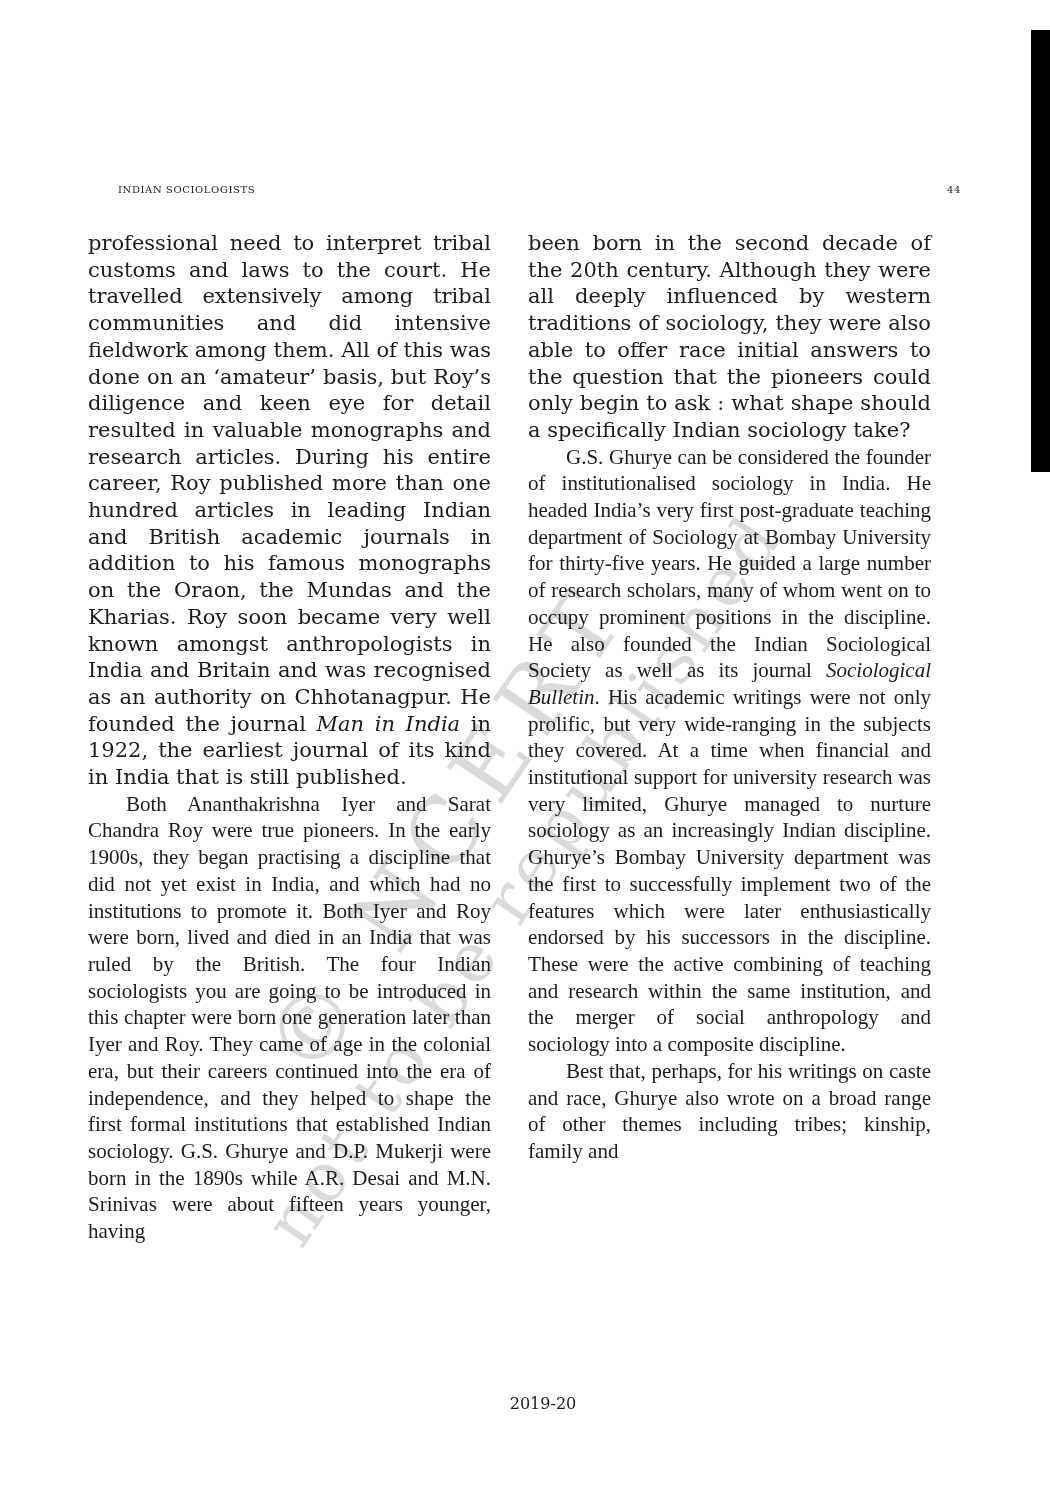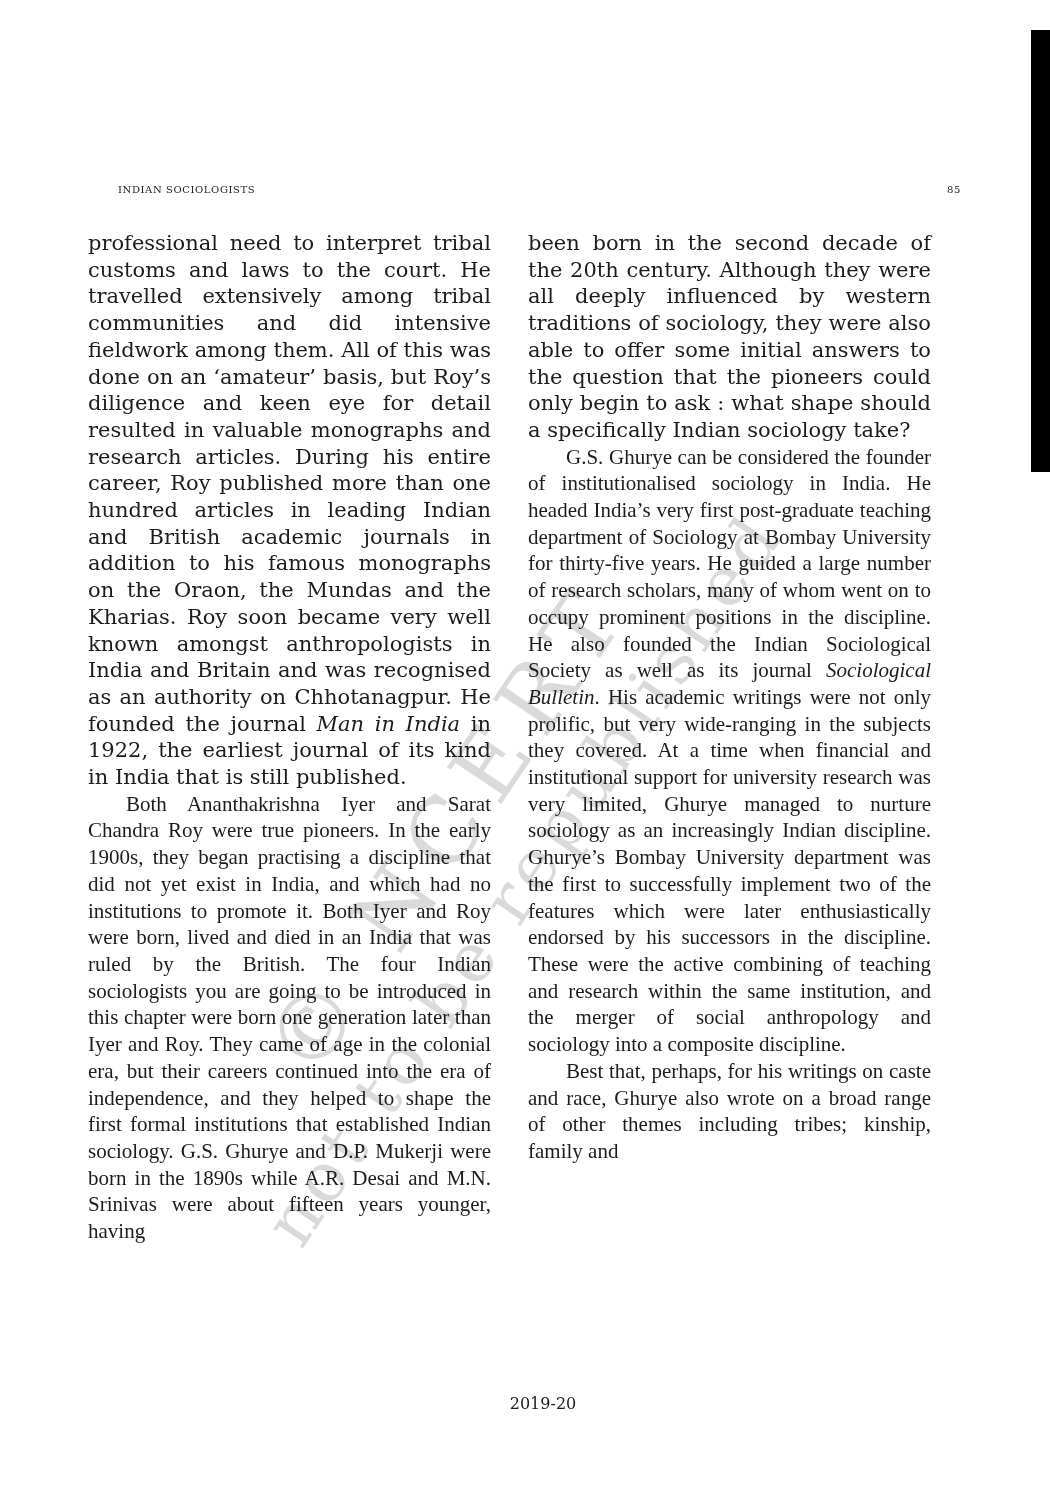--- a/index.html
+++ b/index.html
@@ -110,35 +110,35 @@
 </style>
 </head>
 <body>
 
 <div class="page">
 
   <div class="edge-bar"></div>
 
   <div class="running-header">
     <span>INDIAN SOCIOLOGISTS</span>
-    <span>85</span>
+    <span>44</span>
   </div>
 
   <div class="watermark">
     <div class="wm-line1">© NCERT</div>
     <div class="wm-line2">not to be republished</div>
   </div>
 
   <div class="columns">
     <div class="column">
         <p><span>professional need to interpret tribal customs and laws to the court.  He travelled extensively among tribal communities and did intensive fieldwork among them.  All of this was done on an ‘amateur’ basis, but Roy’s diligence and keen eye for detail resulted in valuable monographs and research articles.  During his entire career, Roy published more than one hundred articles in leading Indian and British academic journals in addition to his famous monographs on the Oraon, the Mundas and the Kharias. Roy soon became very well known amongst anthropologists in India and Britain and was recognised as an authority on Chhotanagpur.  He founded the journal </span><em>Man in India</em><span> in 1922, the earliest journal of its kind in India that is still published.</span></p>
         <p class="indent"><span>Both Ananthakrishna Iyer and Sarat Chandra Roy were true pioneers. In the early 1900s, they began practising a discipline that did not yet exist in India, and which had no institutions to promote it.  Both Iyer and Roy were born, lived and died in an India that was ruled by the British. The four Indian sociologists you are going to be introduced in this chapter were born one generation later than Iyer and Roy.  They came of age in the colonial era, but their careers continued into the era of independence, and they helped to shape the first formal institutions that established Indian sociology.  G.S. Ghurye and D.P. Mukerji were born in the 1890s while A.R. Desai and M.N. Srinivas were about fifteen years younger, having</span></p>
       </div>
     <div class="column">
-        <p><span>been born in the second decade of the 20th century. Although they were all deeply influenced by western traditions of sociology, they were also able to offer some initial answers to the question that the pioneers could only begin to ask :  what shape should a specifically Indian sociology take?</span></p>
+        <p><span>been born in the second decade of the 20th century. Although they were all deeply influenced by western traditions of sociology, they were also able to offer race initial answers to the question that the pioneers could only begin to ask :  what shape should a specifically Indian sociology take?</span></p>
         <p class="indent"><span>G.S. Ghurye can be considered the founder of institutionalised sociology in India. He headed India’s very first post-graduate teaching department of Sociology at Bombay University for thirty-five years.  He guided a large number of research scholars, many of whom went on to occupy prominent positions in the discipline. He also founded the Indian Sociological Society as well as its journal </span><em>Sociological Bulletin</em><span>. His academic writings were not only prolific, but very wide-ranging in the subjects they covered.  At a time when financial and institutional support for university research was very limited, Ghurye managed to nurture sociology as an increasingly Indian discipline.  Ghurye’s Bombay University department was the first to successfully implement two of the features which were later enthusiastically endorsed by his successors in the discipline.  These were the active combining of teaching and research within the same institution, and the merger of social anthropology and sociology into a composite discipline.</span></p>
         <p class="indent"><span>Best that, perhaps, for his writings on caste and race, Ghurye also wrote on a broad range of other themes including tribes; kinship, family and</span></p>
       </div>
   </div>
 
   <div class="footer">
     <span>2019-20</span>
   </div>
 
 </div>

